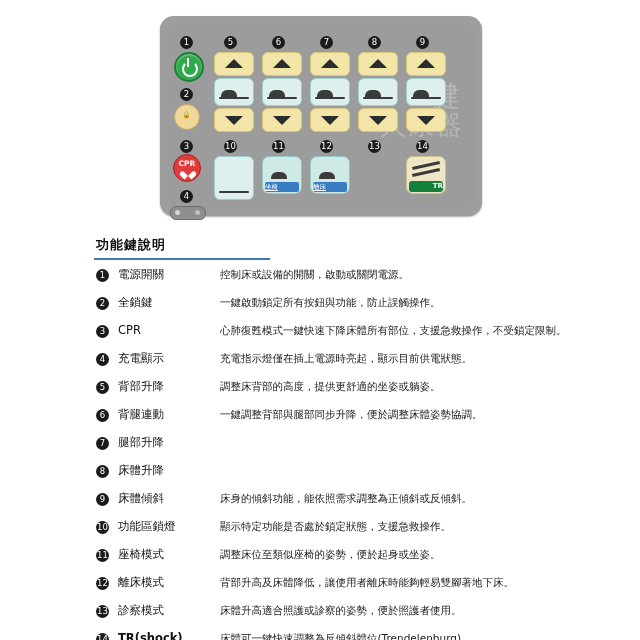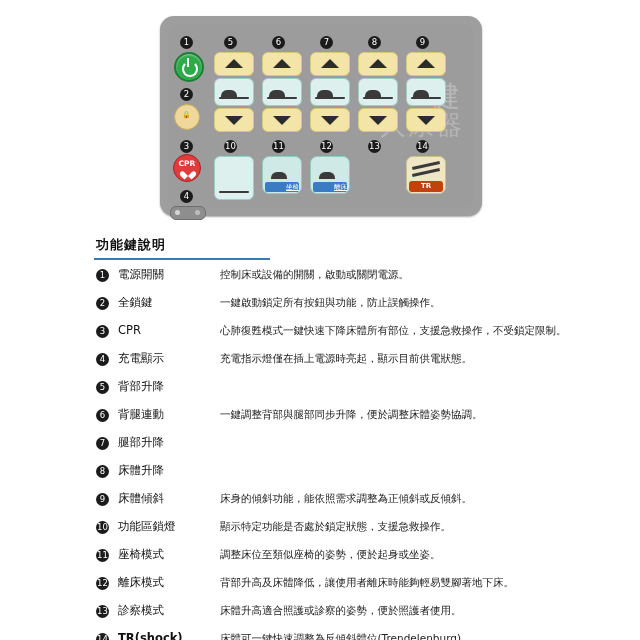--- a/index.html
+++ b/index.html
@@ -123,29 +123,29 @@
   }
   #charge .led{position:absolute;top:3px;width:5px;height:5px;border-radius:50%;background:#d6d6d6;}
 
   
   .modekey{
     position:absolute;width:38px;height:36px;border-radius:7px;
     background:#cfe9e6;border:1px solid #92c7c2;
   }
   .modelabel{
     position:absolute;bottom:1px;left:2px;right:2px;height:10px;
-    background:#3a7cc4;color:#fff;font-size:6.5px;line-height:10px;text-align:right;border-radius:2px;text-decoration:underline;
+    background:#3a7cc4;color:#fff;font-size:6.5px;line-height:10px;text-align:left;border-radius:2px;text-decoration:underline;
   }
   .trkey{
     position:absolute;width:38px;height:36px;border-radius:7px;
     background:#efe6c6;border:1px solid #cdbf8e;
   }
   .trlabel{
     position:absolute;bottom:1px;left:2px;right:2px;height:11px;
-    background:#c2410c;color:#fff;font-size:7px;line-height:11px;text-align:center;border-radius:3px;font-weight:bold;
+    background:#15803d;color:#fff;font-size:7px;line-height:11px;text-align:right;border-radius:3px;font-weight:bold;
   }
   .trbar{position:absolute;left:5px;top:7px;width:28px;height:3px;background:#3a3a3a;transform:rotate(-12deg);}
   .trbar2{position:absolute;left:5px;top:14px;width:28px;height:3px;background:#3a3a3a;transform:rotate(-12deg);}
 
   
   #legend{
     position:absolute;left:0;top:232px;width:640px;
   }
   #legend-title{
     position:absolute;left:96px;top:4px;
@@ -311,20 +311,21 @@
     <span class="desc">心肺復甦模式一鍵快速下降床體所有部位，支援急救操作，不受鎖定限制。</span>
   </div>
   <div class="row" style="top:118px;">
     <span class="bullet">4</span>
     <span class="name">充電顯示</span>
     <span class="desc">充電指示燈僅在插上電源時亮起，顯示目前供電狀態。</span>
   </div>
   <div class="row" style="top:146px;">
     <span class="bullet">5</span>
     <span class="name">背部升降</span>
+    <span class="desc">調整床背部的高度，提供更舒適的坐姿或躺姿。</span>
   </div>
   <div class="row" style="top:174px;">
     <span class="bullet">6</span>
     <span class="name">背腿連動</span>
     <span class="desc">一鍵調整背部與腿部同步升降，便於調整床體姿勢協調。</span>
   </div>
   <div class="row" style="top:202px;">
     <span class="bullet">7</span>
     <span class="name">腿部升降</span>
   </div>

